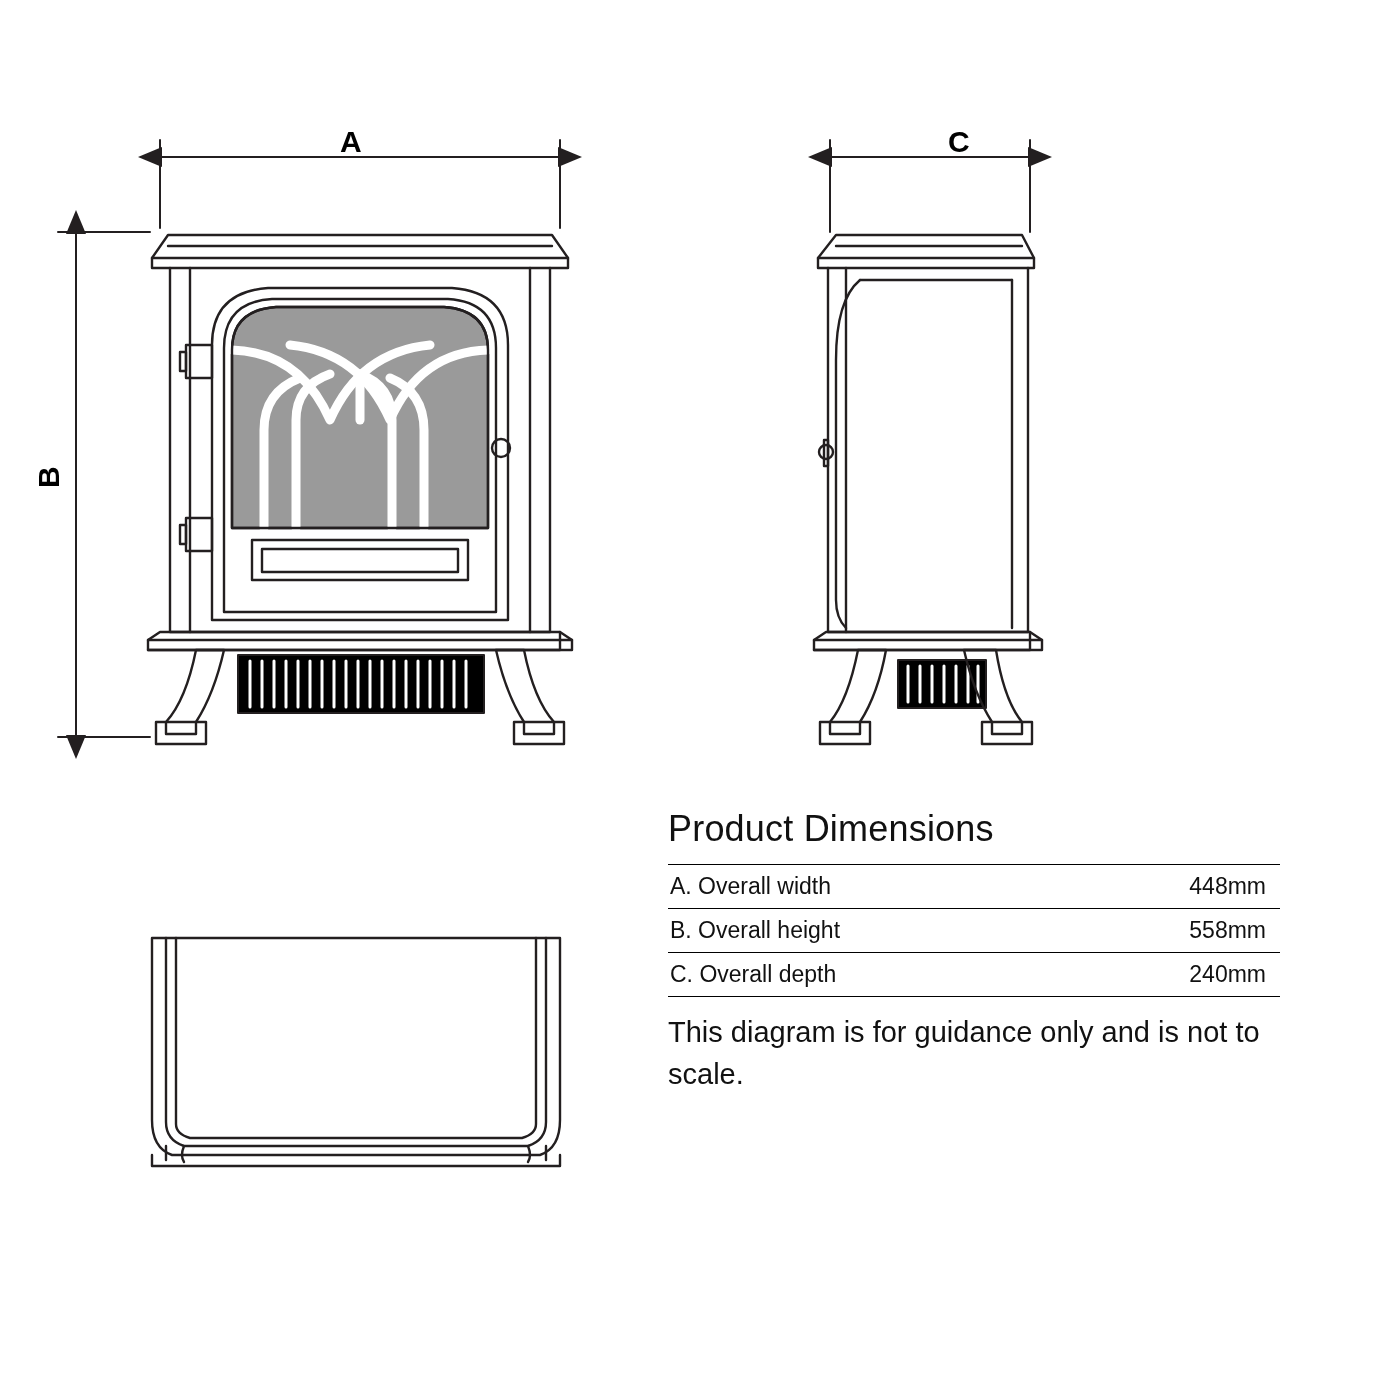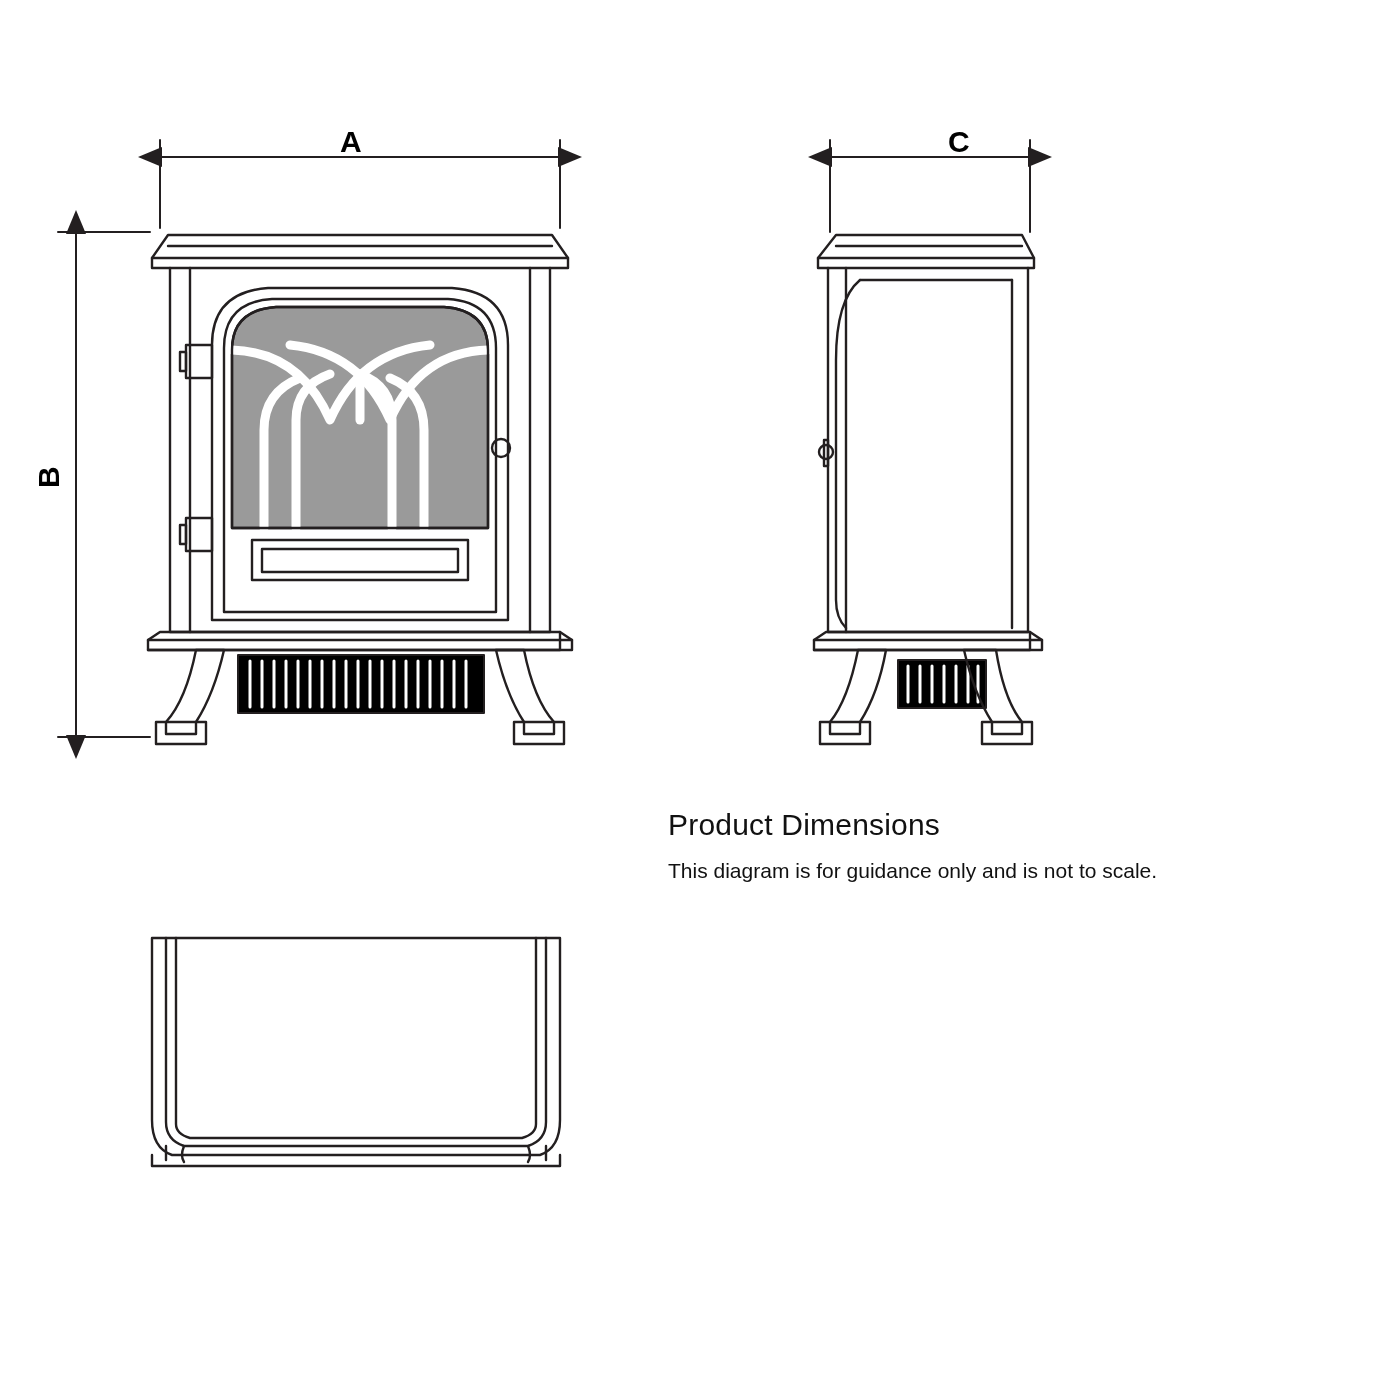--- a/index.html
+++ b/index.html
@@ -42,21 +42,21 @@
     transform: rotate(-90deg);
     transform-origin: center center;
   }
   .specs {
     position: absolute;
     left: 668px;
     top: 808px;
     width: 612px;
   }
   .specs-title {
-    font-size: 30px;
+    font-size: 36px;
     font-weight: 400;
     color: #111;
     margin: 0 0 14px 0;
     letter-spacing: 0.2px;
   }
   .spec-table {
     width: 100%;
     border-collapse: collapse;
   }
   .spec-table tr {
@@ -73,21 +73,21 @@
   }
   .spec-table td.value {
     text-align: right;
     padding-right: 14px;
   }
   .notes {
     margin-top: 14px;
   }
   .notes p {
     margin: 0 0 6px 0;
-    font-size: 21px;
+    font-size: 29px;
     color: #111;
     line-height: 1.45;
   }
 </style>
 </head>
 <body>
 
 <div class="sheet">
 
   <svg class="diagram" viewBox="0 0 1400 1400">
@@ -249,18 +249,34 @@
 
     </g>
   </svg>
 
   <div class="dimlabel" id="label-A">A</div>
   <div class="dimlabel" id="label-C">C</div>
   <div class="dimlabel" id="label-B">B</div>
 
   <div class="specs">
     <h2 class="specs-title">Product Dimensions</h2>
+    <table class="spec-table">
+      <tbody>
+        <tr>
+          <td>A. Overall width</td>
+          <td class="value">448mm</td>
+        </tr>
+        <tr>
+          <td>B. Overall height</td>
+          <td class="value">558mm</td>
+        </tr>
+        <tr>
+          <td>C. Overall depth</td>
+          <td class="value">240mm</td>
+        </tr>
+      </tbody>
+    </table>
     <div class="notes">
       <p>This diagram is for guidance only and is not to scale.</p>
     </div>
   </div>
 
 </div>
 
 </body></html>

